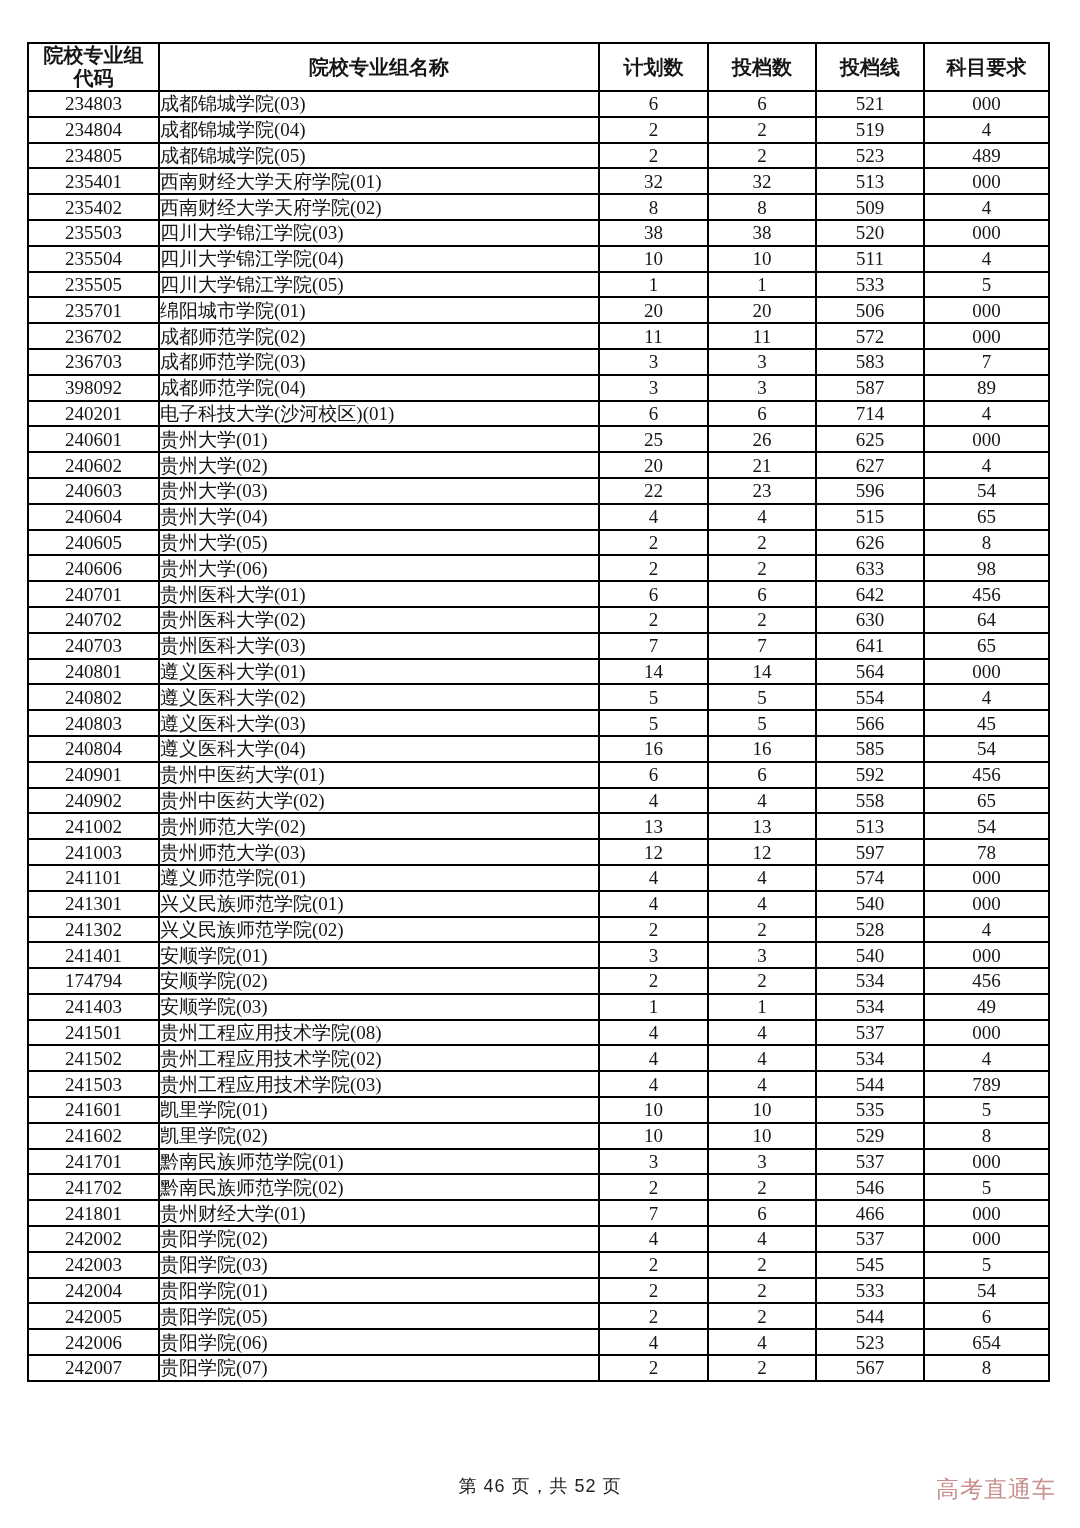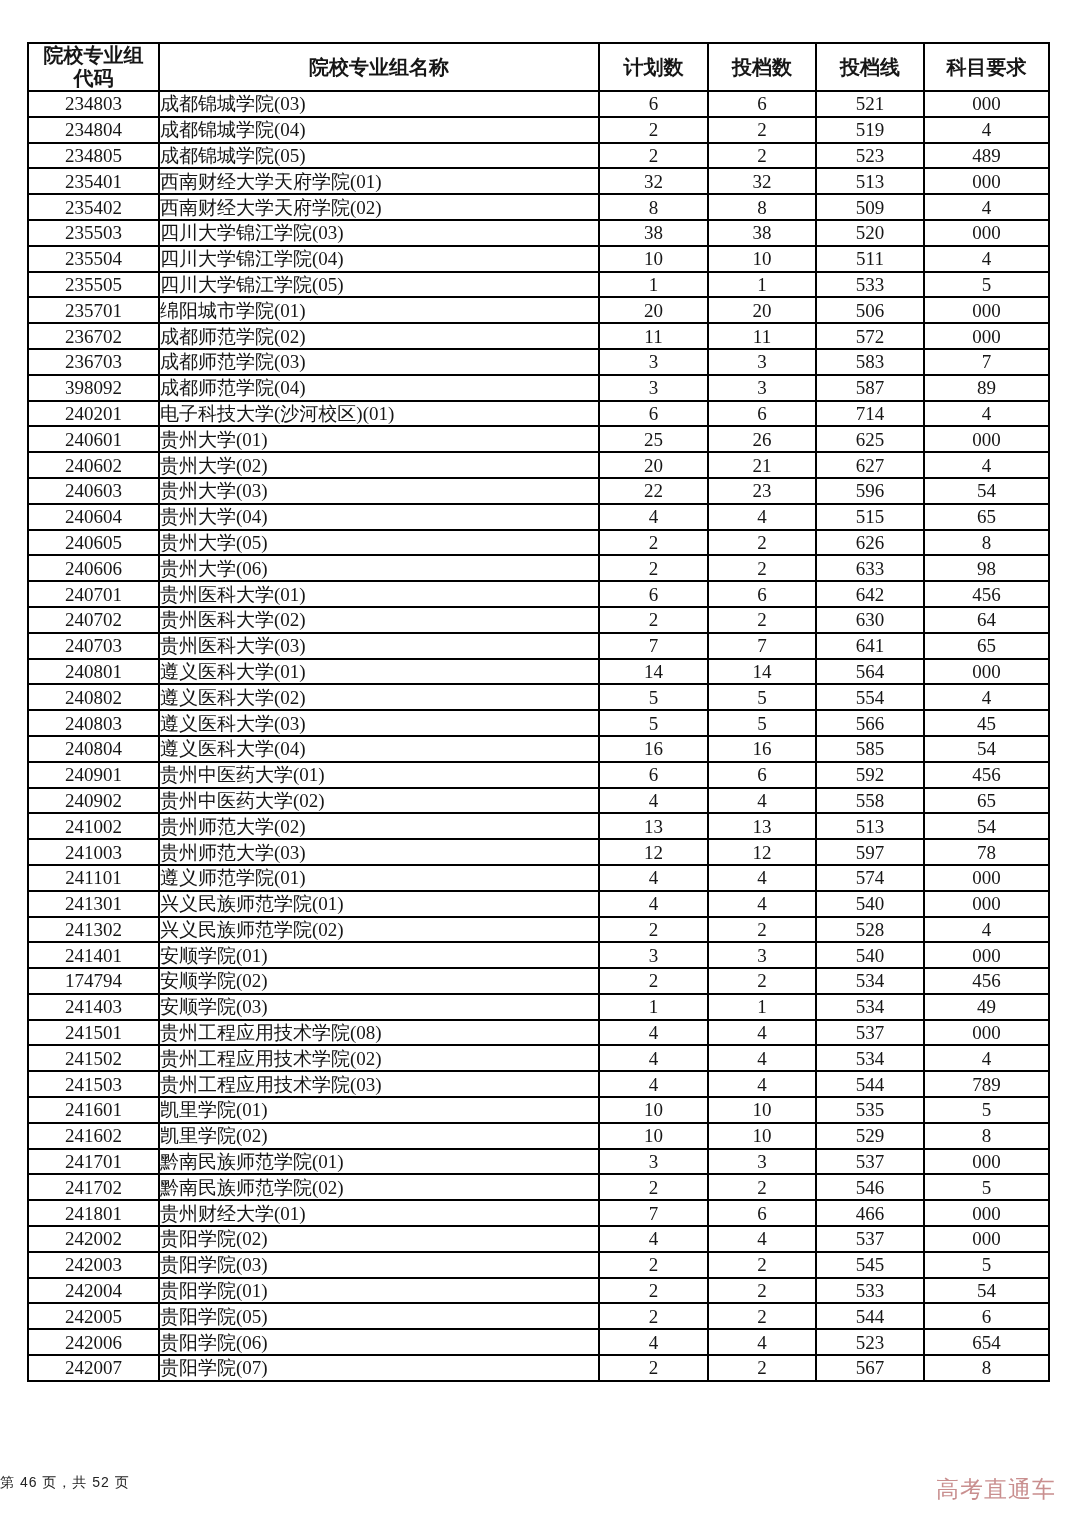--- a/index.html
+++ b/index.html
@@ -54,22 +54,23 @@
   td.col-plan,
   td.col-filed,
   td.col-line,
   td.col-subject { text-align: center; }
 
   .footer-pageinfo {
     position: absolute;
     left: 0;
     top: 1474px;
     width: 1080px;
+    text-align: center;
     font-family: "Liberation Sans", "DejaVu Sans", sans-serif;
-    font-size: 14px;
+    font-size: 18px;
     color: #222222;
     letter-spacing: 1px;
   }
   .watermark {
     position: absolute;
     top: 1474px;
     right: 24px;
     font-family: Liberation Sans, sans-serif;
     font-size: 23px;
     letter-spacing: 1px;

